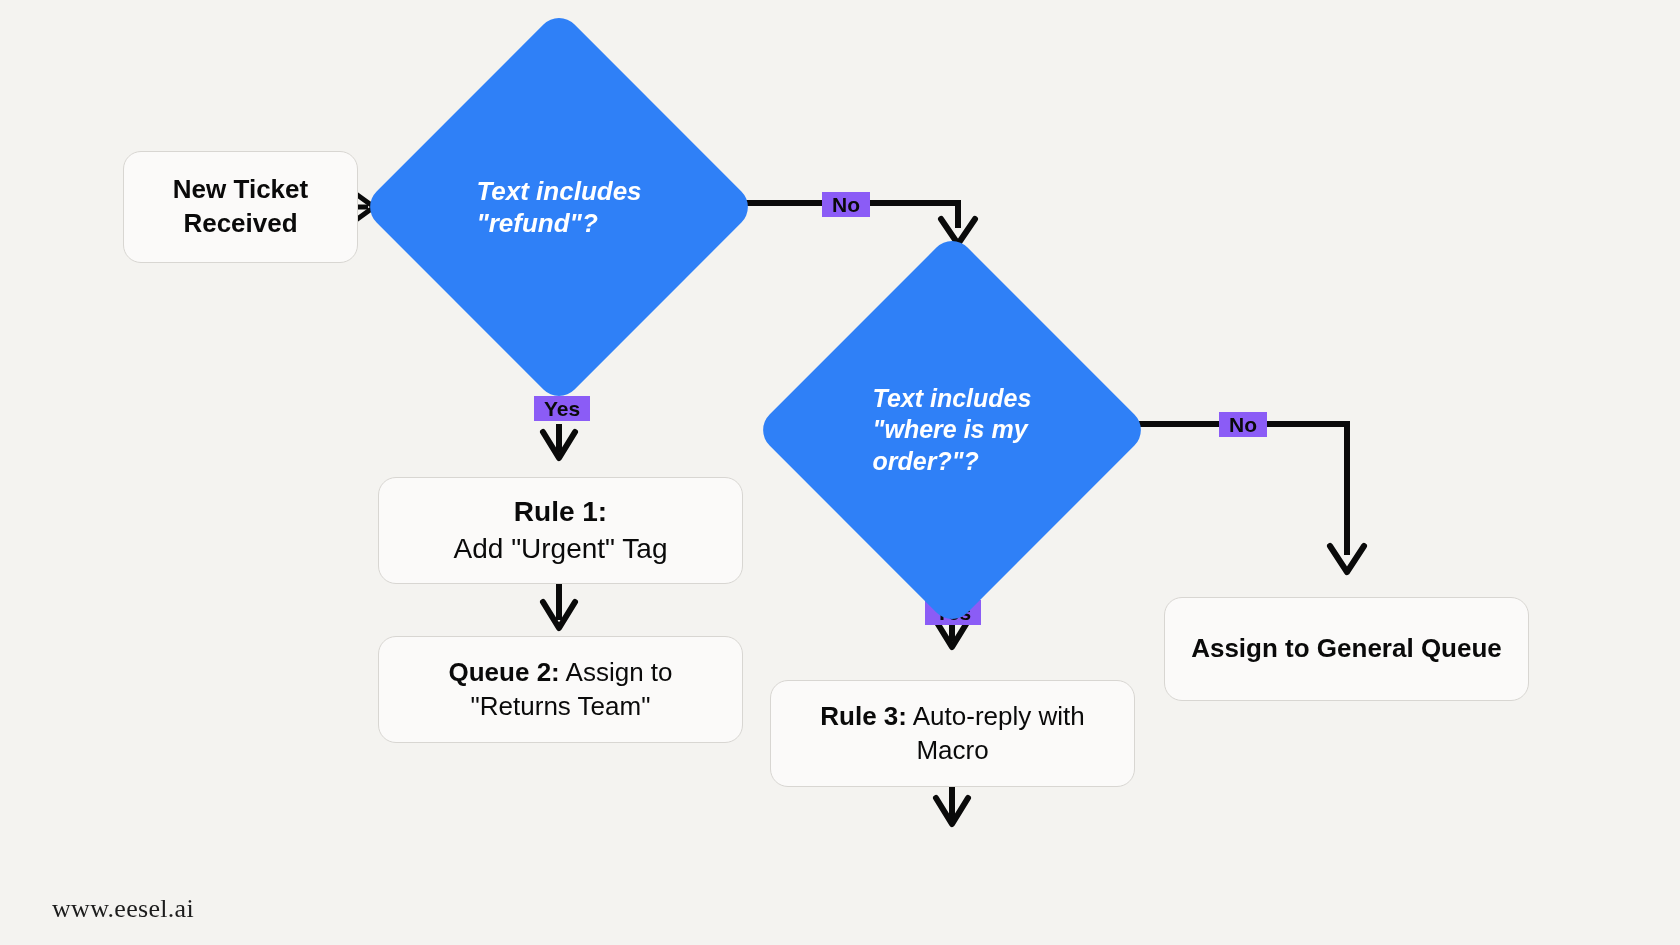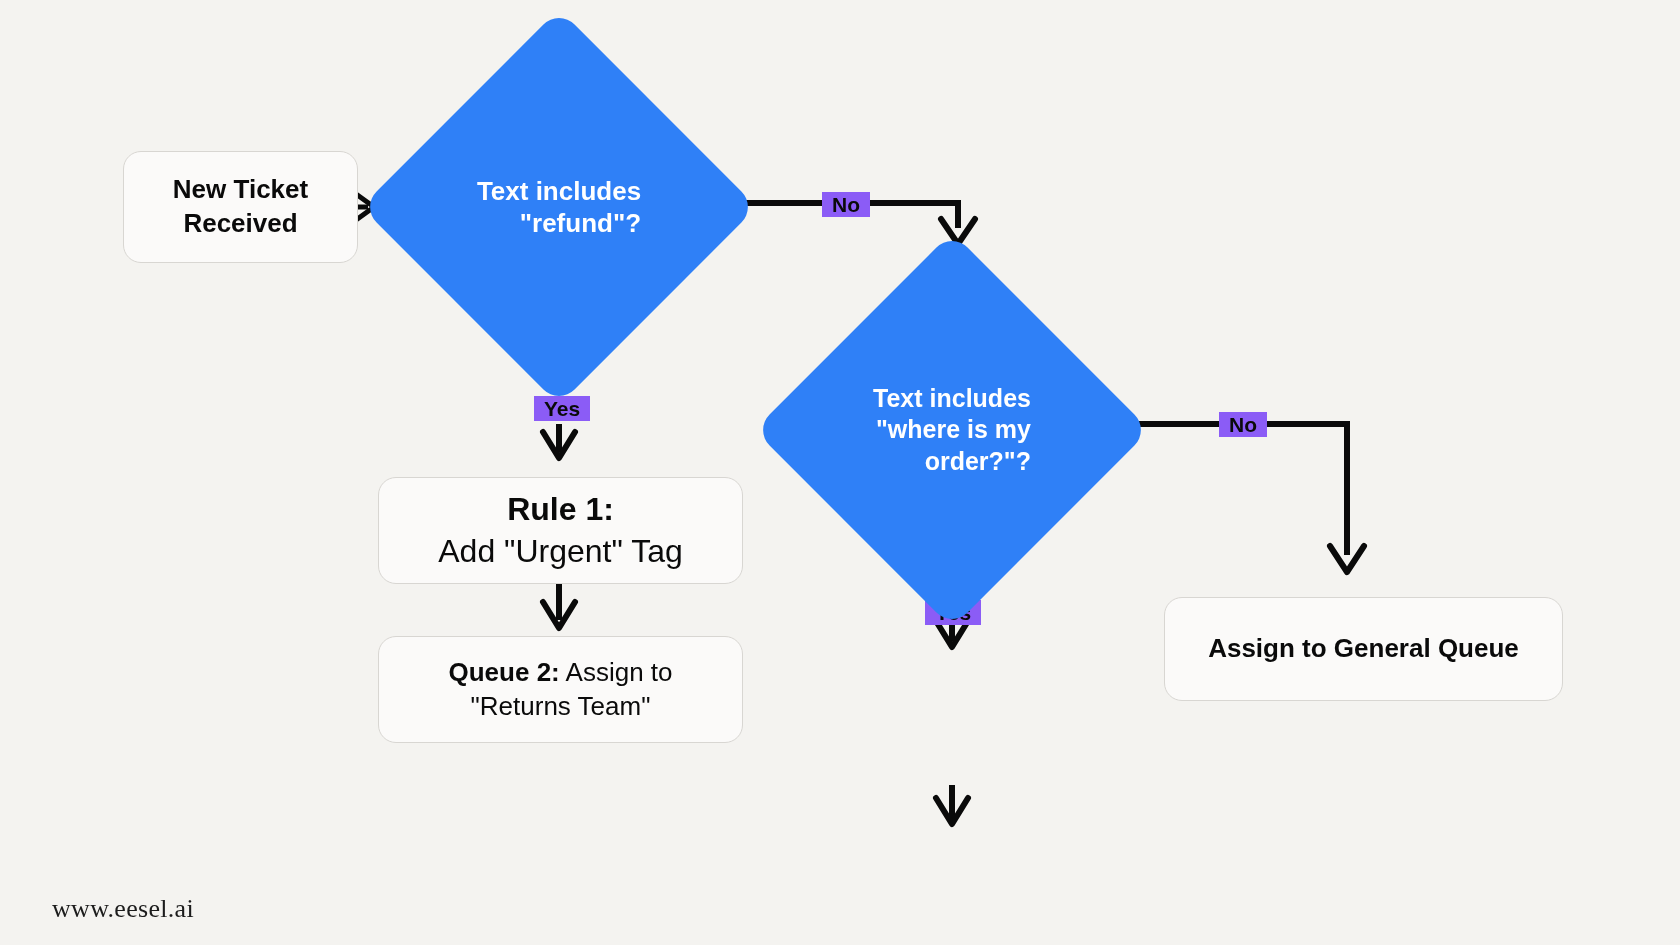--- a/index.html
+++ b/index.html
@@ -44,25 +44,26 @@
     background: #2f80f7;
     border-radius: 22px;
     transform: rotate(45deg);
   }
   .diamond-label {
     position: absolute;
     inset: 0;
     display: flex;
     align-items: center;
     justify-content: center;
-    text-align: right;
+    text-align: left;
     color: #ffffff;
     font-weight: 700;
     line-height: 1.25;
     z-index: 2;
+    font-style: italic;
   }
 
   
   #wires {
     position: absolute;
     left: 0; top: 0;
     width: 1680px;
     height: 945px;
     pointer-events: none;
   }
@@ -173,36 +174,42 @@
     <div class="diamond-shape"></div>
     <div class="diamond-label" style="font-size:25px;">
       <div>
         <div>Text includes</div>
         <div>"where is my</div>
         <div>order?"?</div>
       </div>
     </div>
   </div>
 
-  <div class="node-box" style="left:378px; top:477px; width:365px; height:107px; font-size:32px;">
+  <div class="node-box" style="left:378px; top:477px; width:365px; height:107px; font-size:28px;">
     <span class="txt">
       <span class="b">Rule 1:</span><br>
       <span class="r">Add "Urgent" Tag</span>
     </span>
   </div>
 
   <div class="node-box" style="left:378px; top:636px; width:365px; height:107px; font-size:26px;">
     <span class="txt">
       <span class="b">Queue 2:</span>
       <span class="r">Assign to "Returns Team"</span>
     </span>
   </div>
 
-
-
-  <div class="node-box" style="left:1164px; top:597px; width:399px; height:104px; font-size:26px; font-weight:700;text-align:right;">
+  <div class="node-box" style="left:770px; top:680px; width:365px; height:107px; font-size:26px;">
+    <span class="txt">
+      <span class="b">Rule 3:</span>
+      <span class="r">Auto-reply with Macro</span>
+    </span>
+  </div>
+
+
+  <div class="node-box" style="left:1164px; top:597px; width:365px; height:104px; font-size:26px; font-weight:700;text-align:right;">
     <span class="txt">Assign to General Queue</span>
   </div>
 
   <div class="footer-url">www.eesel.ai</div>
 
 
 </div>
 
 </body></html>

